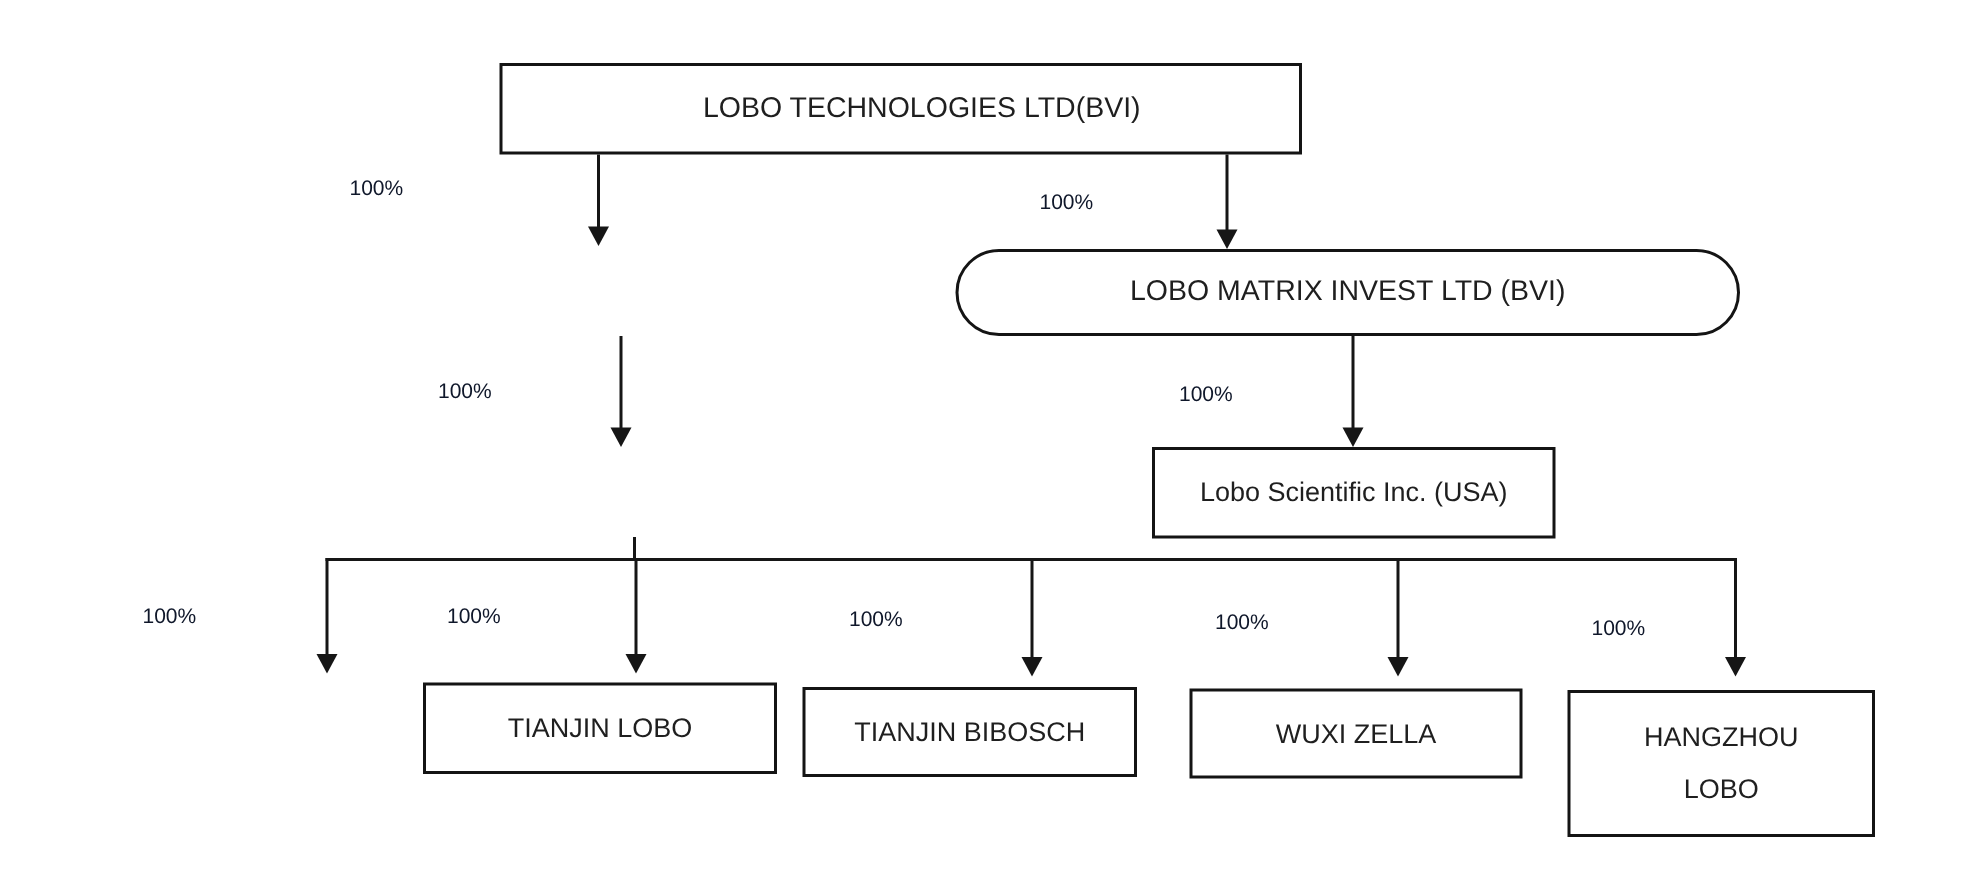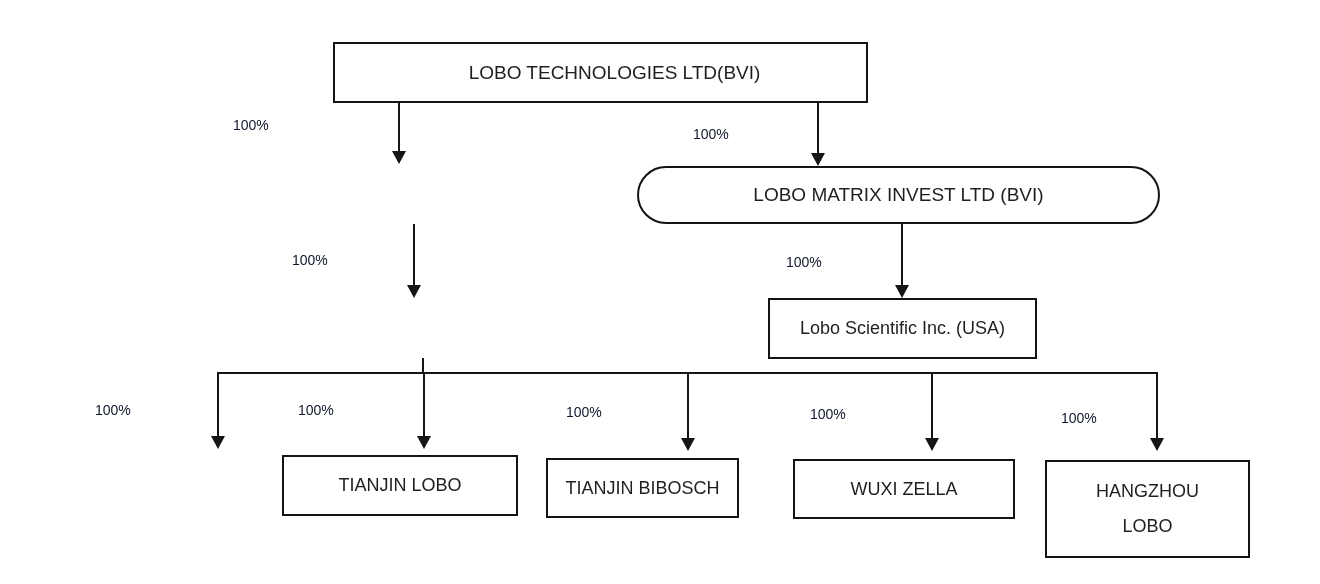--- a/index.html
+++ b/index.html
@@ -115,21 +115,21 @@
 
   <div class="vline" style="left:1156px; top:372px; height:67px;"></div>
   <div class="arrowhead" style="left:1150px; top:438px;"></div>
   <div class="pct" style="left:1061px; top:410px;">100%</div>
 
 
   <div class="node small" style="left:282px; top:455px; width:236px; height:61px;text-align:center;">
     <span>TIANJIN LOBO</span>
   </div>
 
-  <div class="node small" style="left:546px; top:458px; width:193px; height:60px;">
+  <div class="node small" style="left:535px; top:458px; width:223px; height:60px;">
     <span>TIANJIN BIBOSCH</span>
   </div>
 
   <div class="node small" style="left:1045px; top:460px; width:205px; height:98px;">
     <span class="wrap-narrow">HANGZHOU LOBO</span>
   </div>
 
   <div class="node small" style="left:793px; top:459px; width:222px; height:60px;">
     <span>WUXI ZELLA</span>
   </div>

